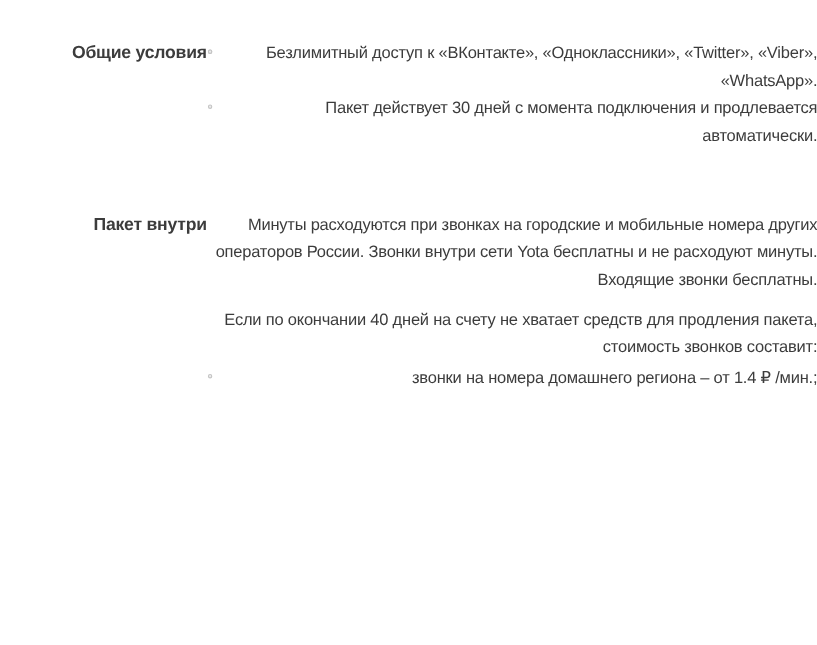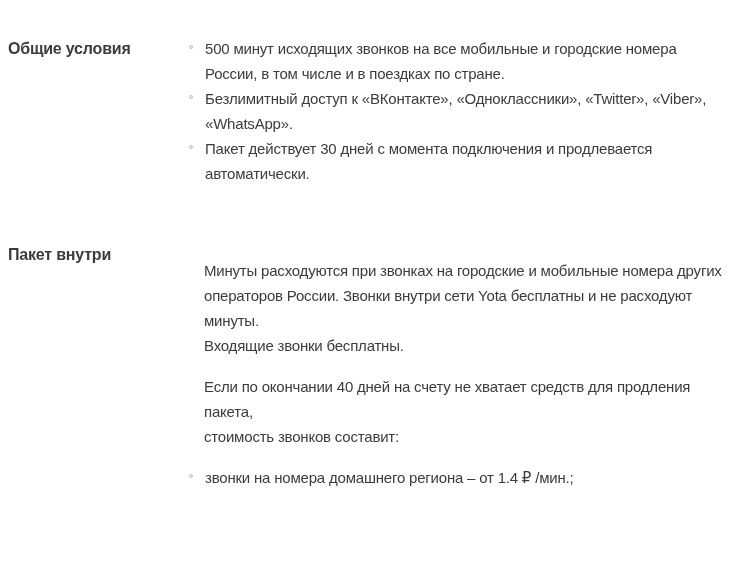--- a/index.html
+++ b/index.html
@@ -15,41 +15,42 @@
     font-family: "Liberation Sans", "DejaVu Sans", sans-serif;
     color: #3c3c3c;
   }
   .page {
     padding: 36px 0 0 8px;
     width: 743px;
   }
   .section-row {
     display: flex;
     align-items: flex-start;
+    text-align: right;
   }
   .section-row + .section-row {
     margin-top: 56px;
   }
   .section-label {
     width: 180px;
     flex-shrink: 0;
     font-size: 16px;
     font-weight: bold;
     line-height: 25px;
     letter-spacing: -0.2px;
     color: #3c3c3c;
   }
   .section-content {
     width: 555px;
     font-size: 15px;
     line-height: 25px;
     letter-spacing: -0.2px;
   }
   .section-content p {
-    margin: 16px;
+    margin: 0;
     white-space: pre-line;
   }
   .subheading {
     color: #9b9b9b;
     margin-top: 15px !important;
   }
   .para-add {
     margin-top: 20px !important;
   }
   .para-renewal {
@@ -86,22 +87,20 @@
 <body>
 
 <div class="page">
 
   <div class="section-row">
     <div class="section-label">Общие условия</div>
     <div class="section-content">
       <ul class="bullets">
         <li>
           <span class="bullet-dot"></span>
-          <span class="li-text">500 минут исходящих звонков на все мобильные и городские номера
-России, в том числе и в поездках по стране.</span>
         </li>
         <li>
           <span class="bullet-dot"></span>
           <span class="li-text">Безлимитный доступ к «ВКонтакте», «Одноклассники», «Twitter», «Viber»,
 «WhatsApp».</span>
         </li>
         <li>
           <span class="bullet-dot"></span>
           <span class="li-text">Пакет действует 30 дней с момента подключения и продлевается
 автоматически.</span>

